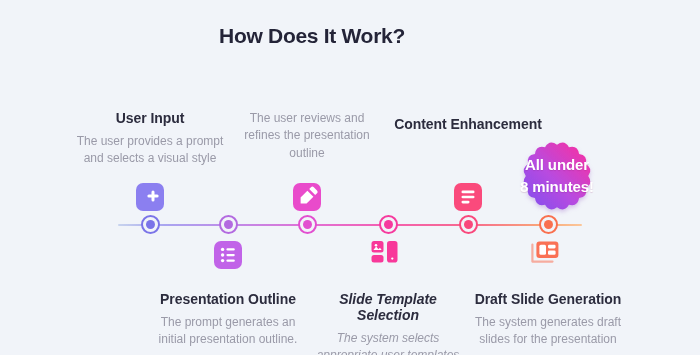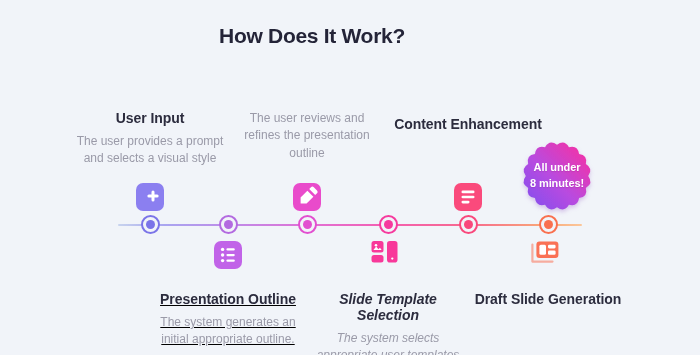--- a/index.html
+++ b/index.html
@@ -120,21 +120,21 @@
     height: 78px;
   }
   #badge-text {
     position: absolute;
     inset: 0;
     display: flex;
     flex-direction: column;
     align-items: center;
     justify-content: center;
     color: #ffffff;
-    font-size: 11px;
+    font-size: 15px;
     font-weight: bold;
     line-height: 1.45;
     text-align: right;
     letter-spacing: -0.1px;
     text-shadow: 0 1px 1px rgba(120,20,90,0.18);
   }
 </style>
 </head>
 <body>
 
@@ -156,23 +156,23 @@
       <div class="step-title">User Input</div>
       <div class="step-desc">The user provides a prompt and selects a visual style</div>
     </div>
     <div class="icon-tile" style="left: 150px; color: rgb(139, 127, 240); top: 183px;">
       <div class="sq"></div>
       <svg class="gl" viewBox="0 0 28 28">
         <rect x="15.5" y="7.4" width="3" height="11.2" rx="1.5" fill="#ffffff"></rect>
         <rect x="11.4" y="11.5" width="11.2" height="3" rx="1.5" fill="#ffffff"></rect>
       </svg>
     </div>
-    <div class="step-text" style="left: 228px; top: 291px; text-decoration: underline;">
+    <div class="step-text" style="left: 228px; top: 291px;">
       <div class="step-title">Presentation Outline</div>
-      <div class="step-desc">The system generates an initial appropriate outline.</div>
+      <div class="step-desc">The prompt generates an initial presentation outline.</div>
     </div>
     <div class="icon-tile" style="left: 228px; color: rgb(193, 99, 232); top: 241px;">
       <div class="sq"></div>
       <svg class="gl" viewBox="0 0 28 28">
         <circle cx="8.6" cy="8.4" r="1.7" fill="#ffffff"></circle>
         <rect x="12.4" y="7.3" width="8.4" height="2.3" rx="1.1" fill="#ffffff"></rect>
         <circle cx="8.6" cy="14" r="1.7" fill="#ffffff"></circle>
         <rect x="12.4" y="12.9" width="8.4" height="2.3" rx="1.1" fill="#ffffff"></rect>
         <circle cx="8.6" cy="19.6" r="1.7" fill="#ffffff"></circle>
         <rect x="12.4" y="18.5" width="8.4" height="2.3" rx="1.1" fill="#ffffff"></rect>
@@ -208,20 +208,21 @@
     <div class="icon-tile" style="left: 468px; color: rgb(250, 74, 124); top: 183px;">
       <div class="sq"></div>
       <svg class="gl" viewBox="0 0 28 28">
         <rect x="7.5" y="7.6" width="13" height="2.6" rx="1.3" fill="#ffffff"></rect>
         <rect x="7.5" y="12.7" width="13" height="2.6" rx="1.3" fill="#ffffff"></rect>
         <rect x="7.5" y="17.8" width="8" height="2.6" rx="1.3" fill="#ffffff"></rect>
       </svg>
     </div>
     <div class="step-text" style="left: 548px; top: 291px;">
       <div class="step-title">Draft Slide Generation</div>
+      <div class="step-desc">The system generates draft slides for the presentation</div>
     </div>
     <div class="icon-tile wide" style="left: 548px; color: rgb(250, 113, 85); top: 241px;">
       <svg class="gl" viewBox="0 0 34 22">
         <path d="M1.4 3.5 L1.4 20.6 L21.5 20.6" fill="none" stroke="currentColor" stroke-width="2.2" stroke-linecap="round" stroke-linejoin="round" opacity="0.55"></path>
         <rect x="5.4" y="0.6" width="22" height="16.5" rx="3" fill="currentColor"></rect>
         <rect x="8.4" y="3.8" width="6.6" height="10" rx="1.5" fill="#ffffff"></rect>
         <rect x="17" y="3.8" width="7.6" height="3.6" rx="1.3" fill="#ffffff"></rect>
         <rect x="17" y="9.4" width="7.6" height="4.4" rx="1.3" fill="#ffffff"></rect>
       </svg>
     </div>

